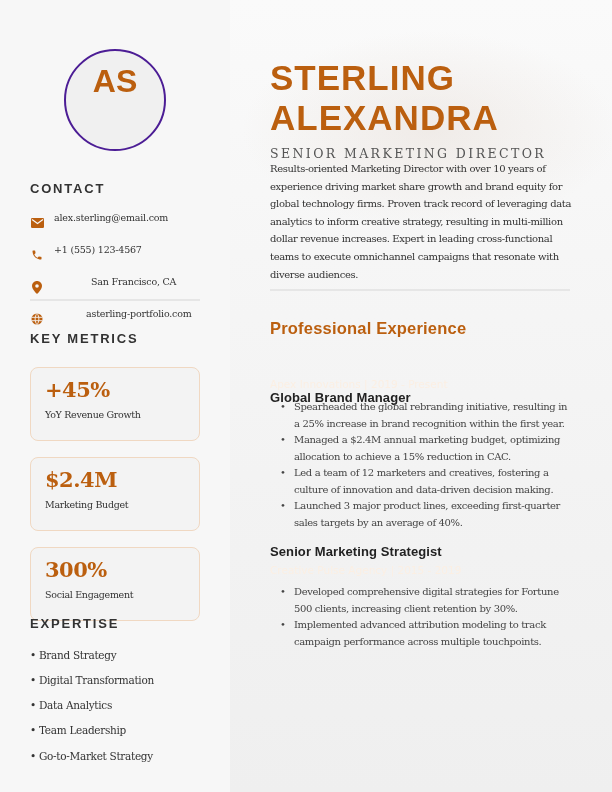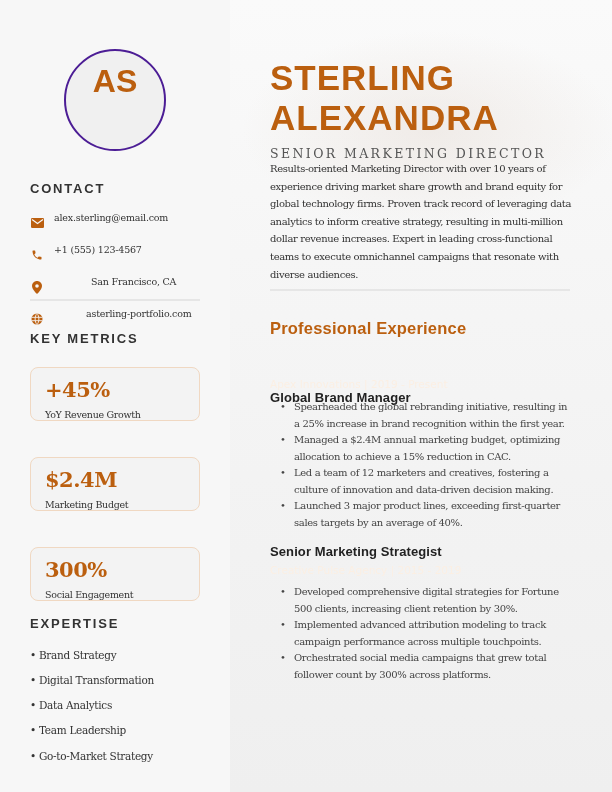--- a/index.html
+++ b/index.html
@@ -47,21 +47,21 @@
     display: flex; align-items: center; justify-content: center;
   }
   .contact-text {
     font-family: "DejaVu Serif", serif; font-size: 9.5px; color: #333;
     letter-spacing: -0.2px; position: relative; top: -3px;
   }
   .contact-divider {
     position: absolute; left: 30px; top: 299px; width: 170px; height: 1.5px; background: #e6e6e6;
   }
   .metric-card {
-    position: absolute; left: 30px; width: 170px; height: 54px;
+    position: absolute; left: 30px; width: 170px; height: 74px;
     border: 1px solid #f0d8c2; border-radius: 8px;
     background: #f3f3f3;
   }
   .metric-value {
     position: absolute; left: 14px; top: 9px;
     font-family: "DejaVu Serif", serif; font-weight: bold; font-size: 21px;
     color: #bb5f0f; letter-spacing: -0.5px;
   }
   .metric-label {
     position: absolute; left: 14px; top: 41px;
@@ -203,14 +203,13 @@
   <li>Managed a $2.4M annual marketing budget, optimizing allocation to achieve a 15% reduction in CAC.</li>
   <li>Led a team of 12 marketers and creatives, fostering a culture of innovation and data-driven decision making.</li>
   <li>Launched 3 major product lines, exceeding first-quarter sales targets by an average of 40%.</li>
 </ul>
 
 <div class="job-title" style="top:544px;">Senior Marketing Strategist</div>
 <div class="job-meta" style="top:564px;">Creative Pulse Agency | 2015 - 2019</div>
 <ul class="bullets" style="top:584px;">
   <li>Developed comprehensive digital strategies for Fortune 500 clients, increasing client retention by 30%.</li>
   <li>Implemented advanced attribution modeling to track campaign performance across multiple touchpoints.</li>
-  <li>Orchestrated social media campaigns that grew total follower count by 300% across platforms.</li>
 </ul>
 
 </body></html>

